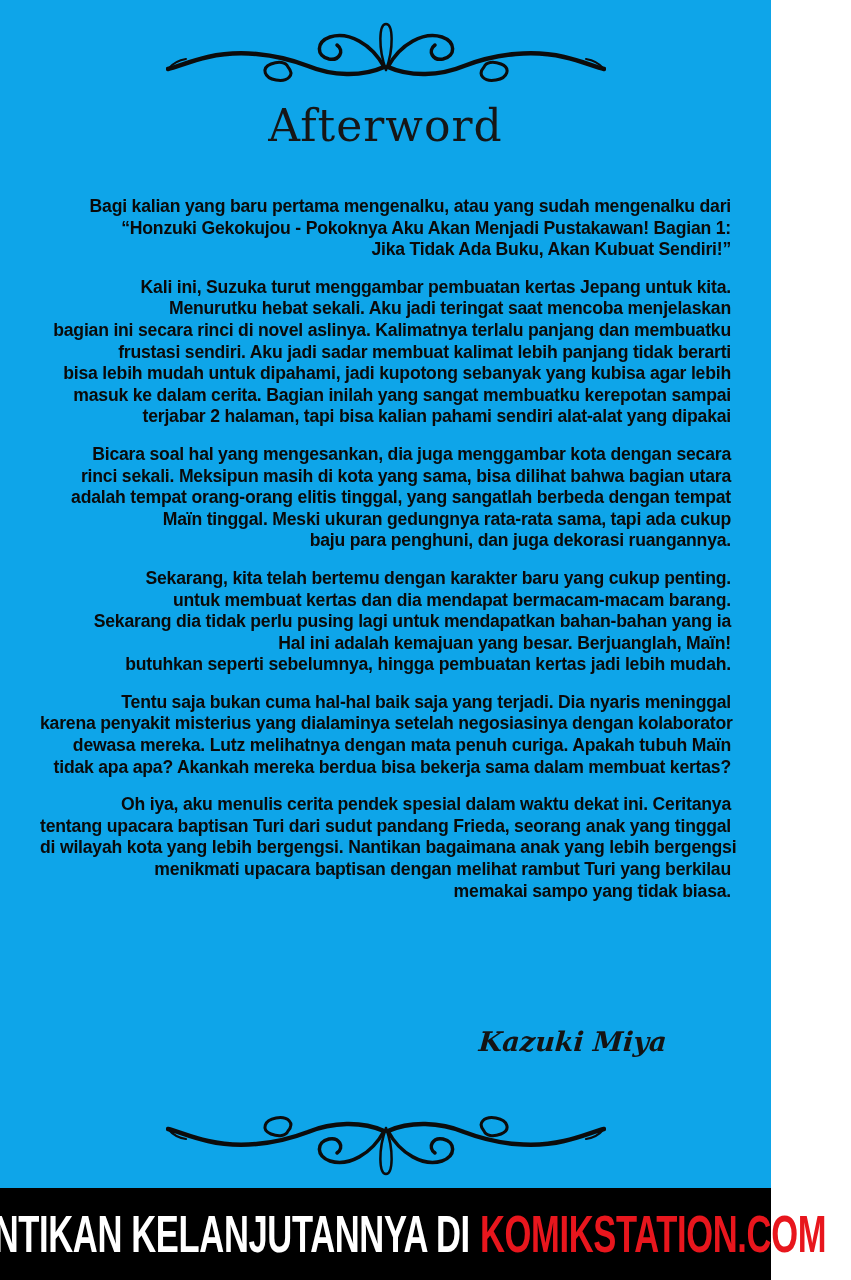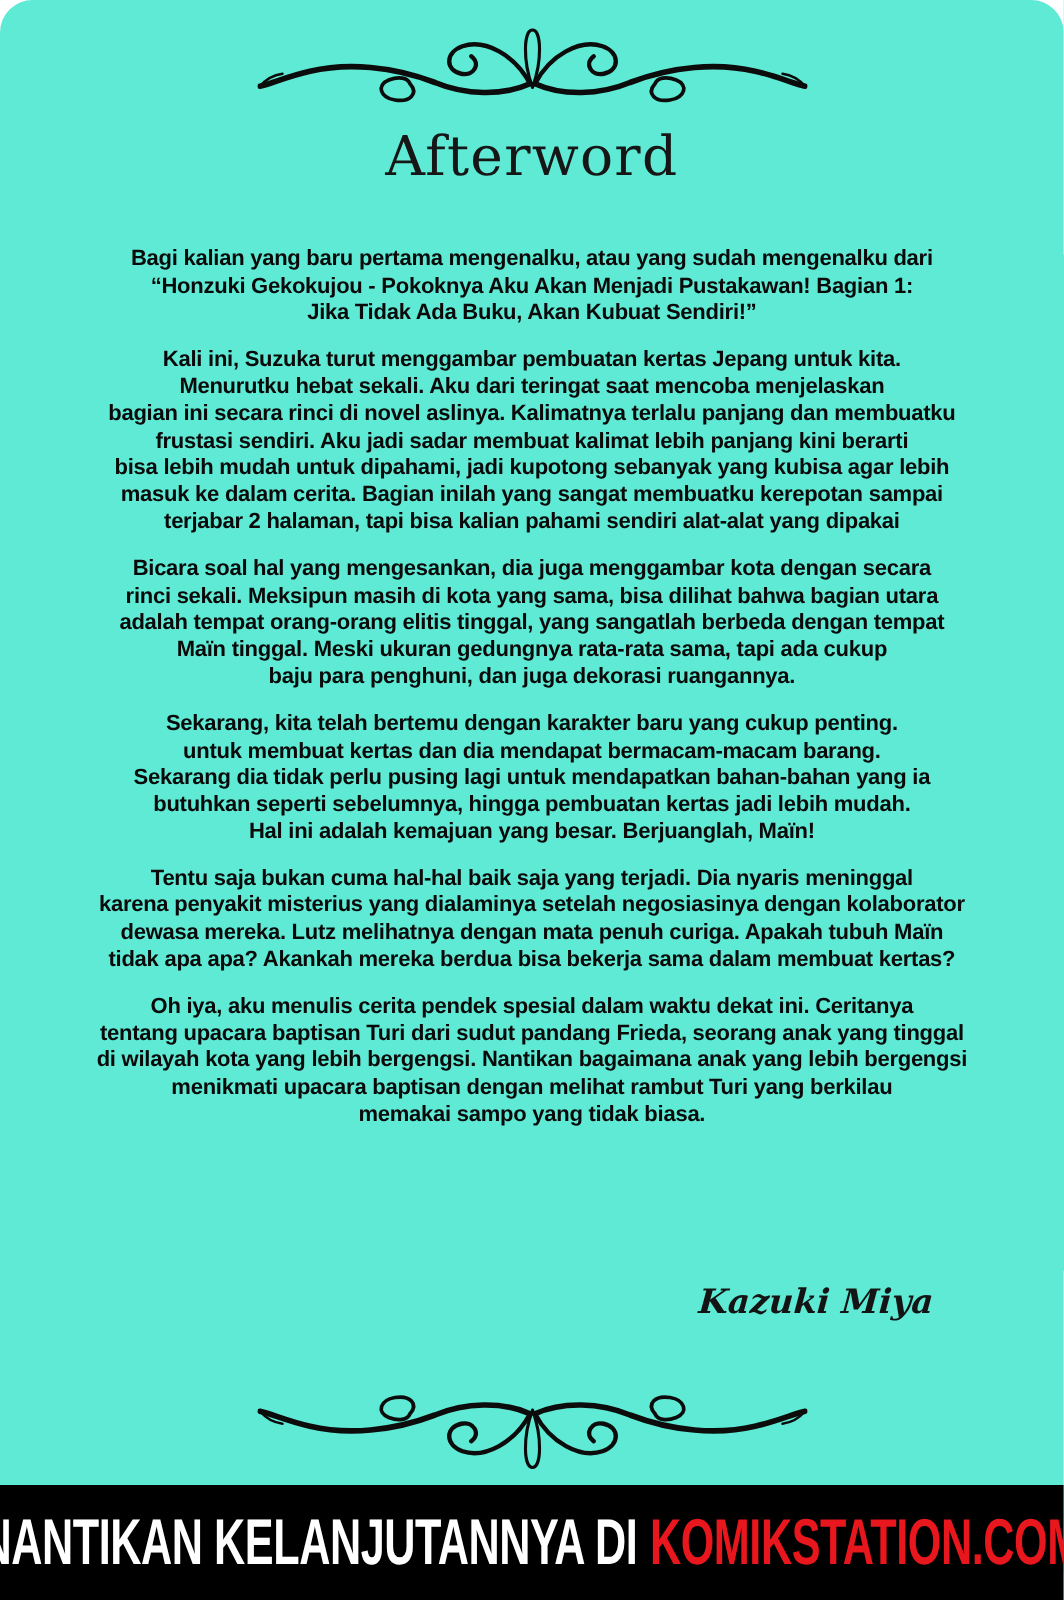--- a/index.html
+++ b/index.html
@@ -2,21 +2,21 @@
 <html><head>
 <meta charset="utf-8">
 <style>
   html, body { margin: 0; padding: 0; }
   body {
     width: 851px; height: 1280px;
     background: #ffffff;
     font-family: "Liberation Sans", sans-serif;
     overflow: hidden;
   }
-  .page { position: relative; width: 851px; height: 1280px; background: #5eead4; border-radius: 26px; }
+  .page { position: relative; width: 771px; height: 1280px; background: #0ea5e9; }
 
   .flourish { position: absolute; left: 50%; }
   .flourish.top    { top: 12px;  transform: translateX(-50%); }
   .flourish.bottom { top: 1114px; transform: translateX(-50%) rotate(180deg); }
   .flourish svg { display: block; }
 
   .title {
     position: absolute; top: 100px; left: 0; width: 100%;
     text-align: center;
     font-family: "DejaVu Serif", serif;
@@ -26,21 +26,21 @@
   .textblock {
     position: absolute; top: 196px; left: 40px; right: 40px;
     text-align: center;
     font-weight: bold;
     font-size: 17.6px;
     line-height: 21.6px;
     letter-spacing: -0.2px;
     color: #0a0a0a;
   }
   .para { margin: 0 0 16px 0; }
-  .ln { white-space: nowrap; }
+  .ln { white-space: nowrap; text-align: right; }
 
   .signature {
     position: absolute; top: 1026px; right: 104px;
     font-family: "DejaVu Serif", serif;
     font-style: italic; font-weight: bold;
     font-size: 27px; color: #141414;
     transform: skewX(-4deg);
   }
 
   .footer {
@@ -80,40 +80,40 @@
   <div class="title">Afterword</div>
 
   <div class="textblock">
     <div class="para">
       <div class="ln">Bagi kalian yang baru pertama mengenalku, atau yang sudah mengenalku dari</div>
       <div class="ln">“Honzuki Gekokujou - Pokoknya Aku Akan Menjadi Pustakawan! Bagian 1:</div>
       <div class="ln">Jika Tidak Ada Buku, Akan Kubuat Sendiri!”</div>
     </div>
     <div class="para">
       <div class="ln">Kali ini, Suzuka turut menggambar pembuatan kertas Jepang untuk kita.</div>
-      <div class="ln">Menurutku hebat sekali. Aku dari teringat saat mencoba menjelaskan</div>
+      <div class="ln">Menurutku hebat sekali. Aku jadi teringat saat mencoba menjelaskan</div>
       <div class="ln">bagian ini secara rinci di novel aslinya. Kalimatnya terlalu panjang dan membuatku</div>
-      <div class="ln">frustasi sendiri. Aku jadi sadar membuat kalimat lebih panjang kini berarti</div>
+      <div class="ln">frustasi sendiri. Aku jadi sadar membuat kalimat lebih panjang tidak berarti</div>
       <div class="ln">bisa lebih mudah untuk dipahami, jadi kupotong sebanyak yang kubisa agar lebih</div>
       <div class="ln">masuk ke dalam cerita. Bagian inilah yang sangat membuatku kerepotan sampai</div>
       <div class="ln">terjabar 2 halaman, tapi bisa kalian pahami sendiri alat-alat yang dipakai</div>
     </div>
     <div class="para">
       <div class="ln">Bicara soal hal yang mengesankan, dia juga menggambar kota dengan secara</div>
       <div class="ln">rinci sekali. Meksipun masih di kota yang sama, bisa dilihat bahwa bagian utara</div>
       <div class="ln">adalah tempat orang-orang elitis tinggal, yang sangatlah berbeda dengan tempat</div>
       <div class="ln">Maïn tinggal. Meski ukuran gedungnya rata-rata sama, tapi ada cukup</div>
       <div class="ln">baju para penghuni, dan juga dekorasi ruangannya.</div>
     </div>
     <div class="para">
       <div class="ln">Sekarang, kita telah bertemu dengan karakter baru yang cukup penting.</div>
       <div class="ln">untuk membuat kertas dan dia mendapat bermacam-macam barang.</div>
       <div class="ln">Sekarang dia tidak perlu pusing lagi untuk mendapatkan bahan-bahan yang ia</div>
+      <div class="ln">Hal ini adalah kemajuan yang besar. Berjuanglah, Maïn!</div>
       <div class="ln">butuhkan seperti sebelumnya, hingga pembuatan kertas jadi lebih mudah.</div>
-      <div class="ln">Hal ini adalah kemajuan yang besar. Berjuanglah, Maïn!</div>
     </div>
     <div class="para">
       <div class="ln">Tentu saja bukan cuma hal-hal baik saja yang terjadi. Dia nyaris meninggal</div>
       <div class="ln">karena penyakit misterius yang dialaminya setelah negosiasinya dengan kolaborator</div>
       <div class="ln">dewasa mereka. Lutz melihatnya dengan mata penuh curiga. Apakah tubuh Maïn</div>
       <div class="ln">tidak apa apa? Akankah mereka berdua bisa bekerja sama dalam membuat kertas?</div>
     </div>
     <div class="para">
       <div class="ln">Oh iya, aku menulis cerita pendek spesial dalam waktu dekat ini. Ceritanya</div>
       <div class="ln">tentang upacara baptisan Turi dari sudut pandang Frieda, seorang anak yang tinggal</div>

